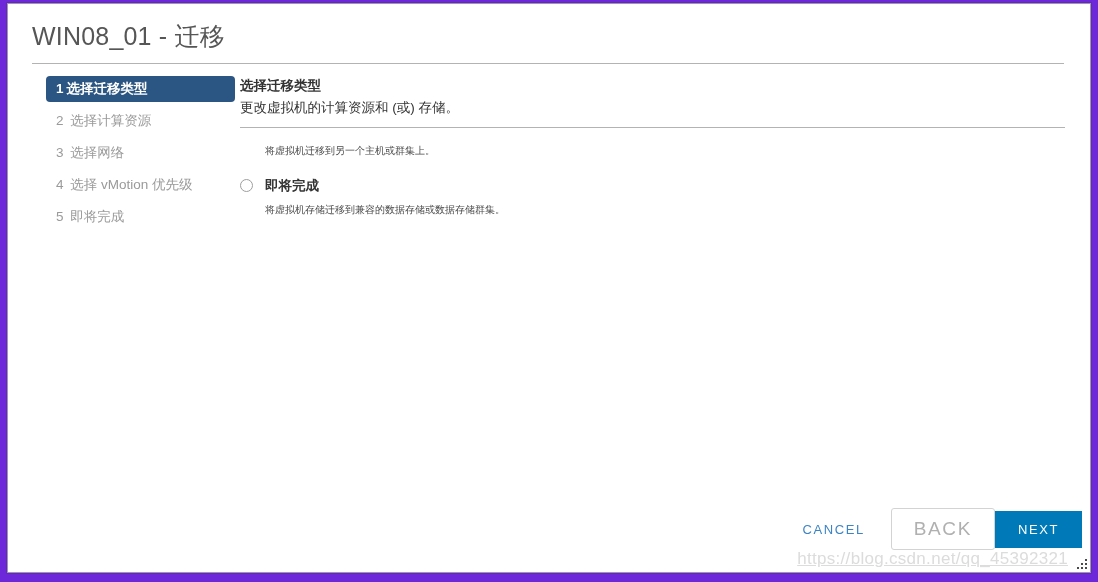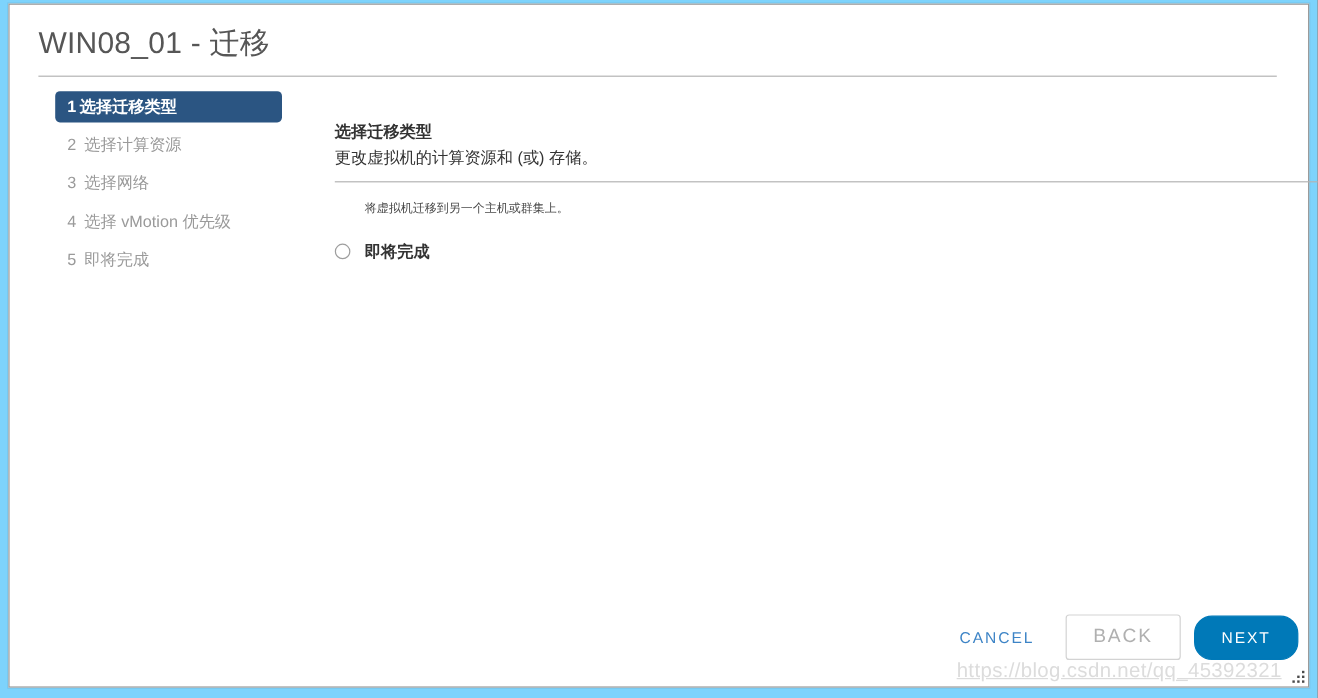--- a/index.html
+++ b/index.html
@@ -10,21 +10,21 @@
     width: 1098px;
     height: 582px;
     overflow: hidden;
     font-family: "Liberation Sans", "DejaVu Sans", sans-serif;
   }
 
   #app {
     position: relative;
     width: 1098px;
     height: 582px;
-    background: #7dd3fc;
+    background: #6d28d9;
   }
 
   
   .dialog-window {
     position: absolute;
     left: 7px;
     top: 3px;
     width: 1084px;
     height: 570px;
     background: #ffffff;
@@ -56,23 +56,22 @@
   .header-rule {
     margin-top: 11px;
     height: 1px;
     background: #b3b3b3;
     width: 1032px;
   }
 
   
   .dialog-body {
     display: flex;
-    align-items: flex-end;
+    align-items: center;
     padding: 12px 0 0 0;
-    gap: 39px;
   }
 
   .wizard-steps {
     width: 218px;
     flex: 0 0 218px;
     padding-left: 38px;
     box-sizing: border-box;
   }
 
   .step {
@@ -188,40 +187,39 @@
     font-size: 13px;
     letter-spacing: 1.6px;
     color: #3d84c6;
     background: transparent;
     border: none;
     padding: 8px 14px;
     cursor: pointer;
     font-family: inherit;
   }
   .btn-back {
-    font-size: 16px;
+    font-size: 19px;
     letter-spacing: 1.6px;
     color: #b0b0b0;
     background: #ffffff;
     border: 1px solid #d3d3d3;
     border-radius: 3px;
     padding: 9px 22px;
     margin-left: 12px;
     cursor: default;
     font-family: inherit;
   }
   .btn-next {
     font-size: 13px;
     letter-spacing: 1.6px;
     color: #ffffff;
     background: #0079b8;
     border: 1px solid #0079b8;
-    border-radius: 15px;
+    border-radius: 0;
     padding: 10px 22px;
-    margin-left: 11px;
     cursor: pointer;
     font-family: inherit;
   }
 
   
   .watermark {
     position: absolute;
     right: 22px;
     bottom: 3px;
     font-size: 17px;
@@ -299,20 +297,21 @@
 
             <div class="radio-option selected">
               <div class="radio-desc">将虚拟机迁移到另一个主机或群集上。</div>
             </div>
 
             <div class="radio-option">
               <div class="radio-row">
                 <span class="radio-mark"></span>
                 <span class="radio-label">即将完成</span>
               </div>
+              <div class="radio-desc">将虚拟机存储迁移到兼容的数据存储或数据存储群集。</div>
             </div>
 
 
           </div>
 
         </div>
 
       </div>
 
       <div class="dialog-footer">

